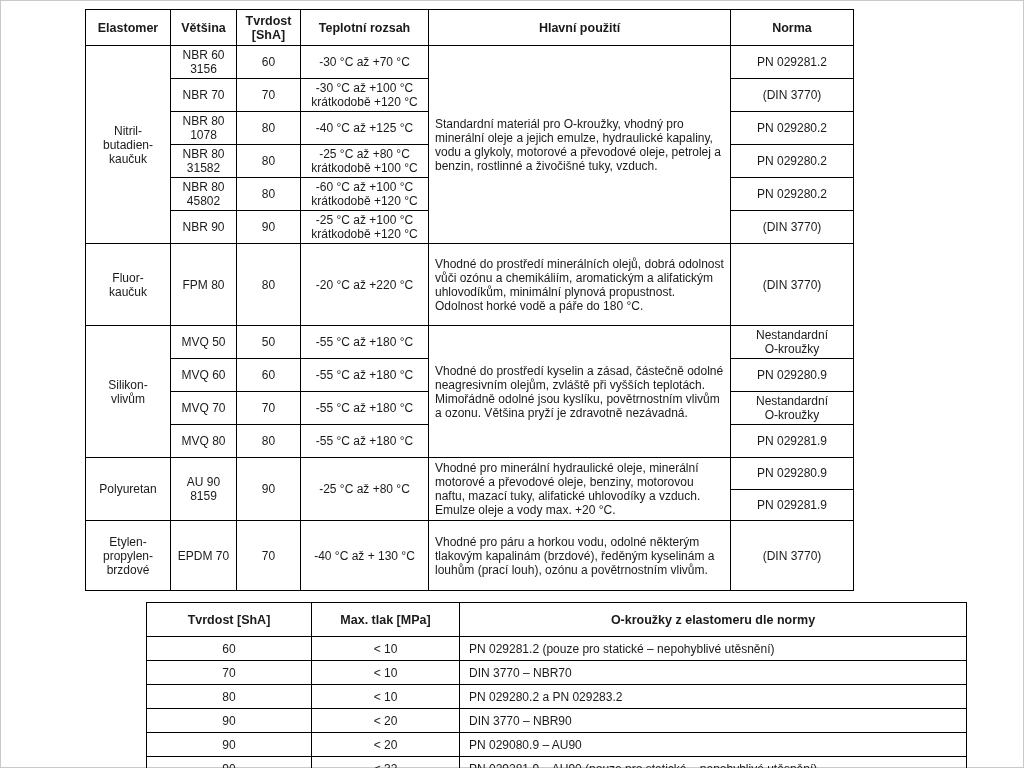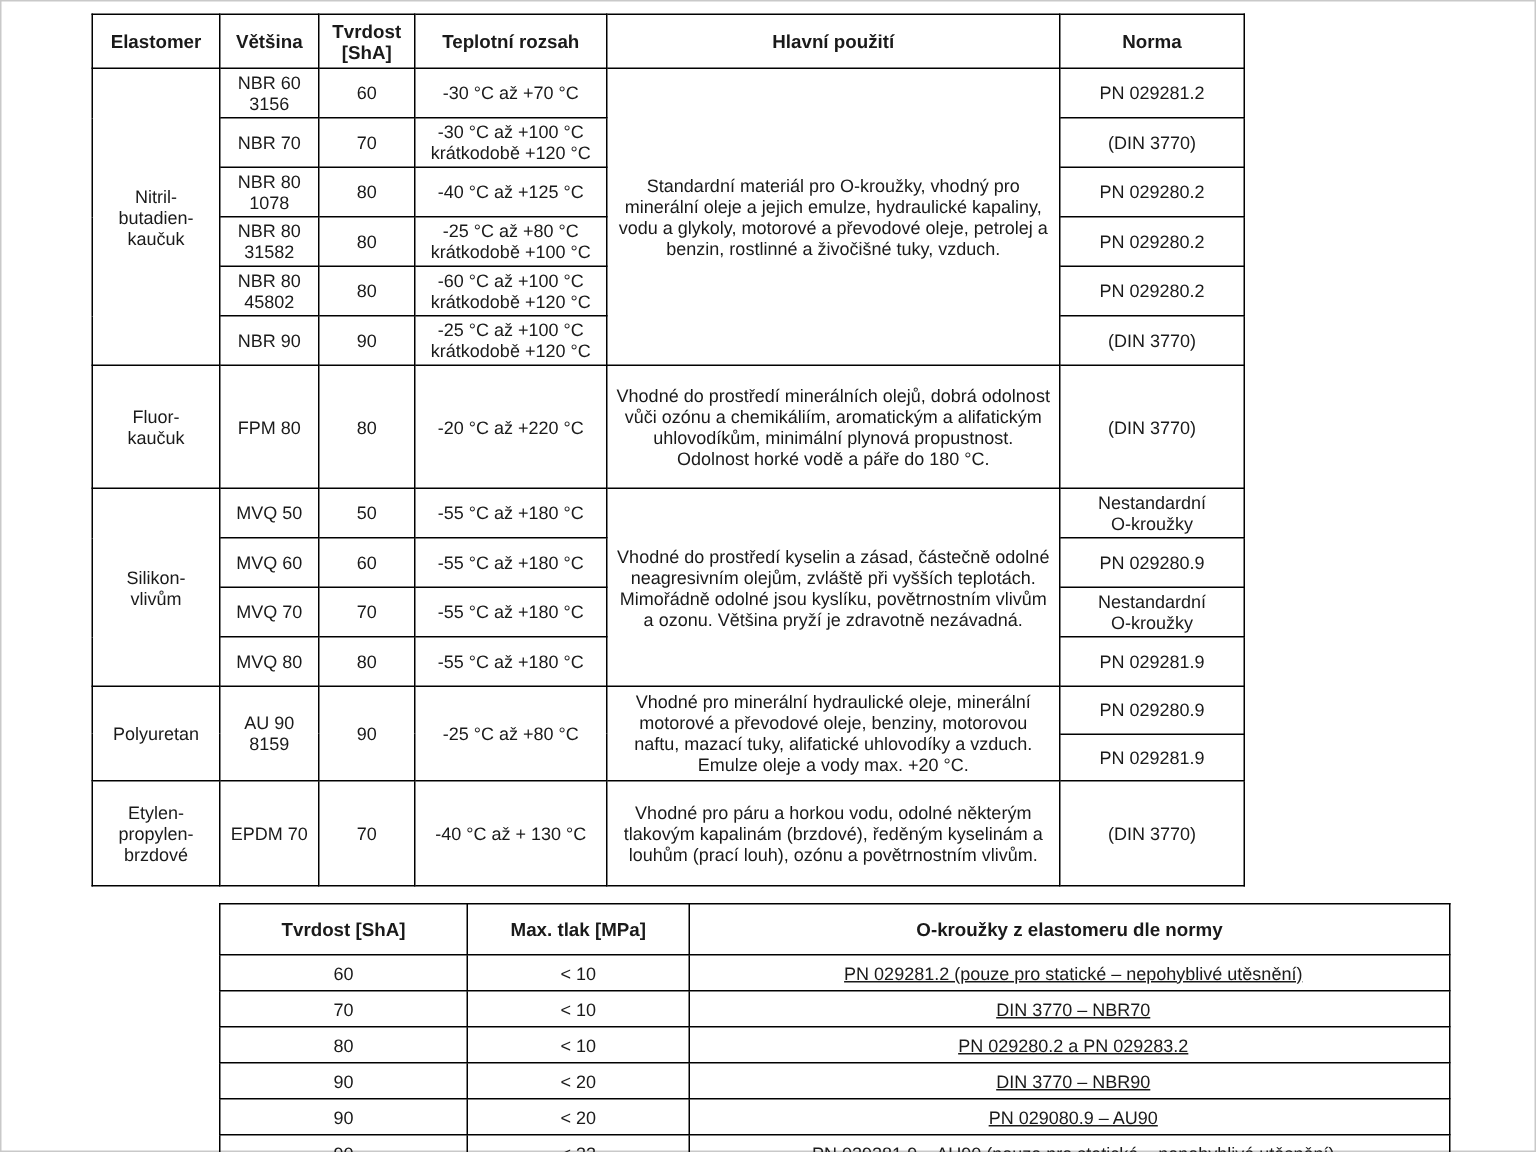--- a/index.html
+++ b/index.html
@@ -23,37 +23,37 @@
     line-height: 14px;
     text-align: center;
     vertical-align: middle;
     padding: 2px 4px;
     white-space: pre-line;
     word-wrap: break-word;
   }
   th { font-weight: bold; font-size: 12.5px; }
 
   
-  .t1 { width: 768px; margin-left: 60px; padding-left: 22px; }
+  .t1 { width: 768px; margin-left: 84px; padding-left: 22px; }
   .t1 thead tr { height: 36px; }
   .r31 { height: 31px; }
   .r82 { height: 82px; }
   .r33 { height: 33px; }
   .r70 { height: 70px; }
   .pouziti {
-    text-align: center;
+    text-align: left;
     line-height: 14px;
     padding: 3px 6px;
   }
 
   
   .t2 { width: 820px; margin-left: 145px; margin-top: 11px; }
   .t2 thead tr { height: 34px; }
   .t2 tbody tr { height: 24px; }
-  .t2 td.left { text-align: center; padding-left: 9px; text-decoration: underline; }
+  .t2 td.left { text-align: left; padding-left: 9px; }
 </style>
 </head>
 <body>
 
 <div class="canvas">
 
   <table class="t1">
     <colgroup>
       <col style="width:85px">
         <col style="width:66px">

